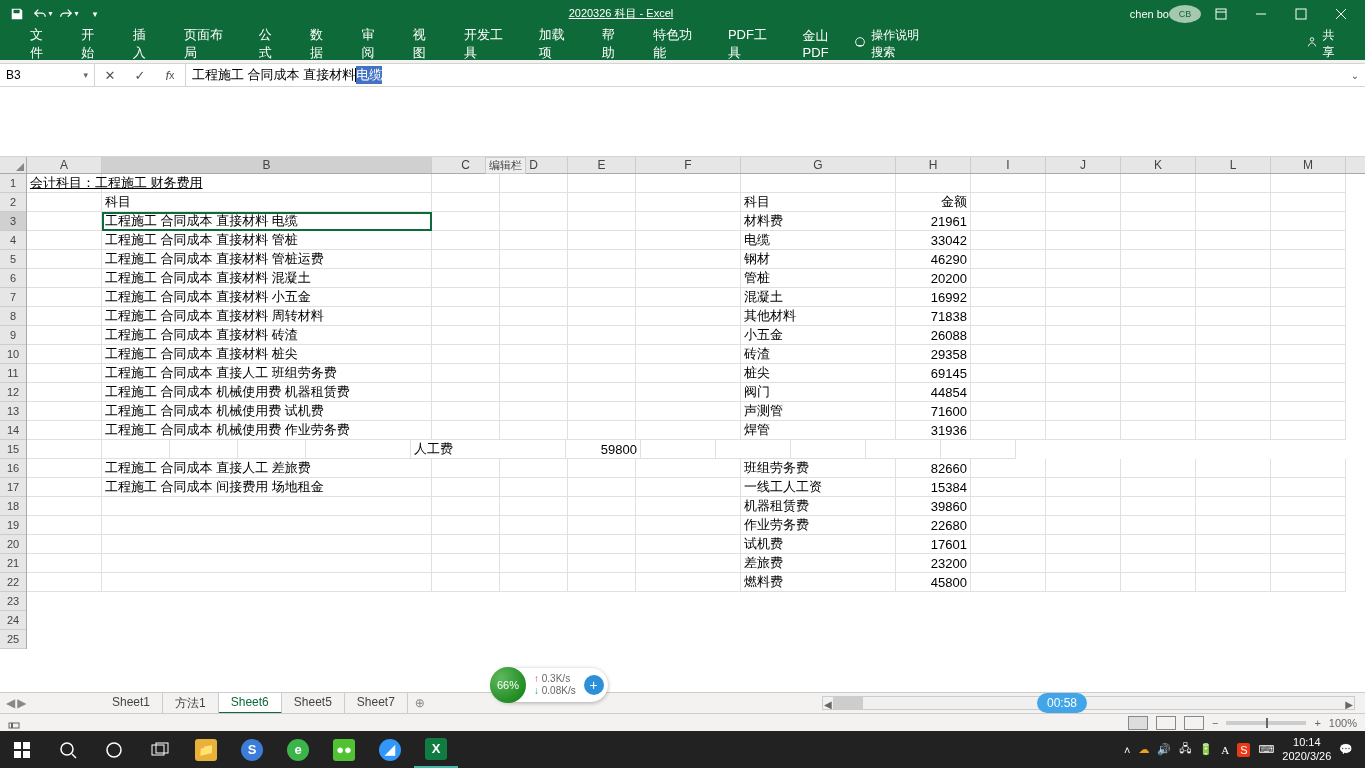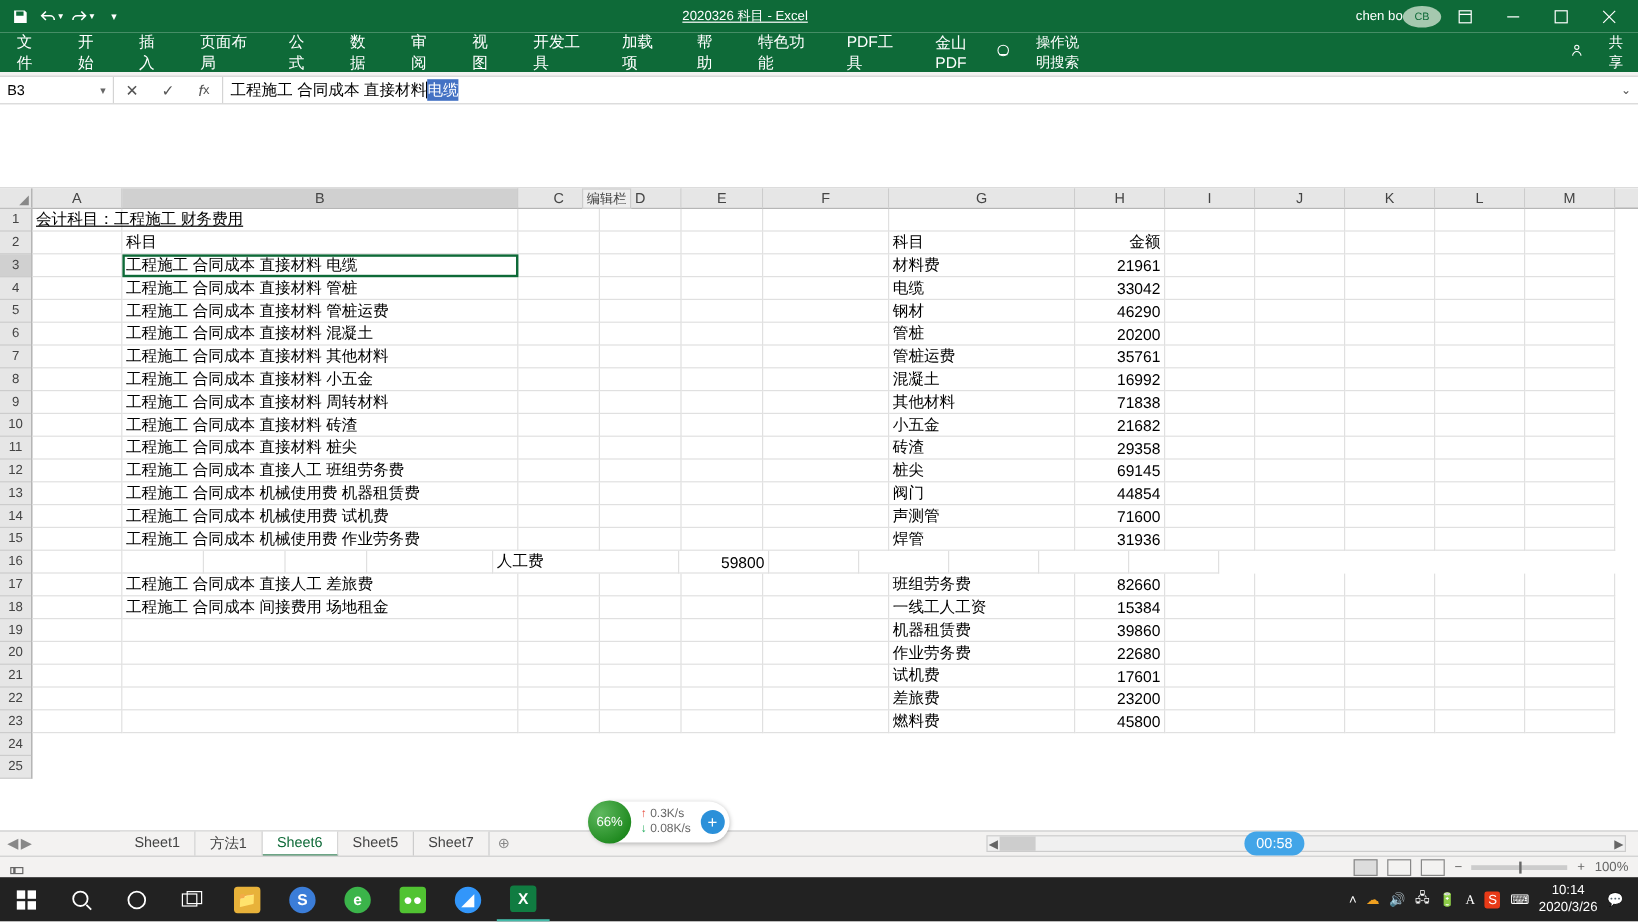--- a/index.html
+++ b/index.html
@@ -11,24 +11,24 @@
 .qat-btn { width: 22px; height: 22px; display:flex; align-items:center; justify-content:center; color:#fff; }
 .qat-btn svg { width:14px; height:14px; }
 .title-center { flex:1; text-align:center;text-decoration:underline; }
 .title-right { display:flex; gap:0; align-items:center; padding-right:4px; }
 .avatar { width:32px; height:18px; border-radius:50%; background:#a5c8af; color:#0e6a38; font-size:9px; display:flex; align-items:center; justify-content:center; }
 .win-btns { display:flex; }
 .win-btn { width:40px; height:27px; display:flex; align-items:center; justify-content:center; }
 .win-btn svg { width:12px; height:12px; stroke:#fff; fill:none; stroke-width:1; }
 
 
-.ribbon { background: #0e6a38; height: 33px; display:flex; align-items:center; padding: 0 10px; color:#fff; font-size:13px; justify-content:space-between; }
+.ribbon { background: #0e6a38; height: 33px; display:flex; align-items:center; padding: 0 26px; color:#fff; font-size:13px; justify-content:space-between; }
 .ribbon-left { display:flex; gap:20px; align-items:center; height:100%; }
 .ribbon-tab { padding: 6px 4px; cursor:pointer; }
-.ribbon-right { display:flex; gap:20px; align-items:center; font-size:12px; }
+.ribbon-right { display:flex; gap:4px; align-items:center; font-size:12px; }
 .ribbon-right svg { width:14px; height:14px; }
 
 
 .ribbon-strip { height: 4px; background:#f3f2f1; border-bottom:1px solid #d4d4d4; }
 
 
 .formula-area { display:flex; border-bottom:1px solid #d4d4d4; }
 .name-box { width:95px; border-right:1px solid #d4d4d4; display:flex; align-items:center; padding:0 6px; font-size:12px; height:22px; justify-content:space-between;}
 .name-box input { border:none; width:60px; font-size:12px; outline:none; }
 .fb-btns { display:flex; align-items:center; border-right:1px solid #d4d4d4; }
@@ -351,35 +351,20 @@
           <div class="cell cG">管桩</div>
           <div class="cell cH num">20200</div>
           <div class="cell cI"></div>
           <div class="cell cJ"></div>
           <div class="cell cK"></div>
           <div class="cell cL"></div>
           <div class="cell cM"></div>
         </div>
         <div class="cell-row">
           <div class="cell cA"></div>
-          <div class="cell cB">工程施工 合同成本 直接材料 其他材料</div>
-          <div class="cell cC"></div>
-          <div class="cell cD"></div>
-          <div class="cell cE"></div>
-          <div class="cell cF"></div>
-          <div class="cell cG">管桩运费</div>
-          <div class="cell cH num">35761</div>
-          <div class="cell cI"></div>
-          <div class="cell cJ"></div>
-          <div class="cell cK"></div>
-          <div class="cell cL"></div>
-          <div class="cell cM"></div>
-        </div>
-        <div class="cell-row">
-          <div class="cell cA"></div>
           <div class="cell cB">工程施工 合同成本 直接材料 小五金</div>
           <div class="cell cC"></div>
           <div class="cell cD"></div>
           <div class="cell cE"></div>
           <div class="cell cF"></div>
           <div class="cell cG">混凝土</div>
           <div class="cell cH num">16992</div>
           <div class="cell cI"></div>
           <div class="cell cJ"></div>
           <div class="cell cK"></div>
@@ -402,21 +387,21 @@
           <div class="cell cM"></div>
         </div>
         <div class="cell-row">
           <div class="cell cA"></div>
           <div class="cell cB">工程施工 合同成本 直接材料 砖渣</div>
           <div class="cell cC"></div>
           <div class="cell cD"></div>
           <div class="cell cE"></div>
           <div class="cell cF"></div>
           <div class="cell cG">小五金</div>
-          <div class="cell cH num">21682</div>
+          <div class="cell cH num">26088</div>
           <div class="cell cI"></div>
           <div class="cell cJ"></div>
           <div class="cell cK"></div>
           <div class="cell cL"></div>
           <div class="cell cM"></div>
         </div>
         <div class="cell-row">
           <div class="cell cA"></div>
           <div class="cell cB">工程施工 合同成本 直接材料 桩尖</div>
           <div class="cell cC"></div>

